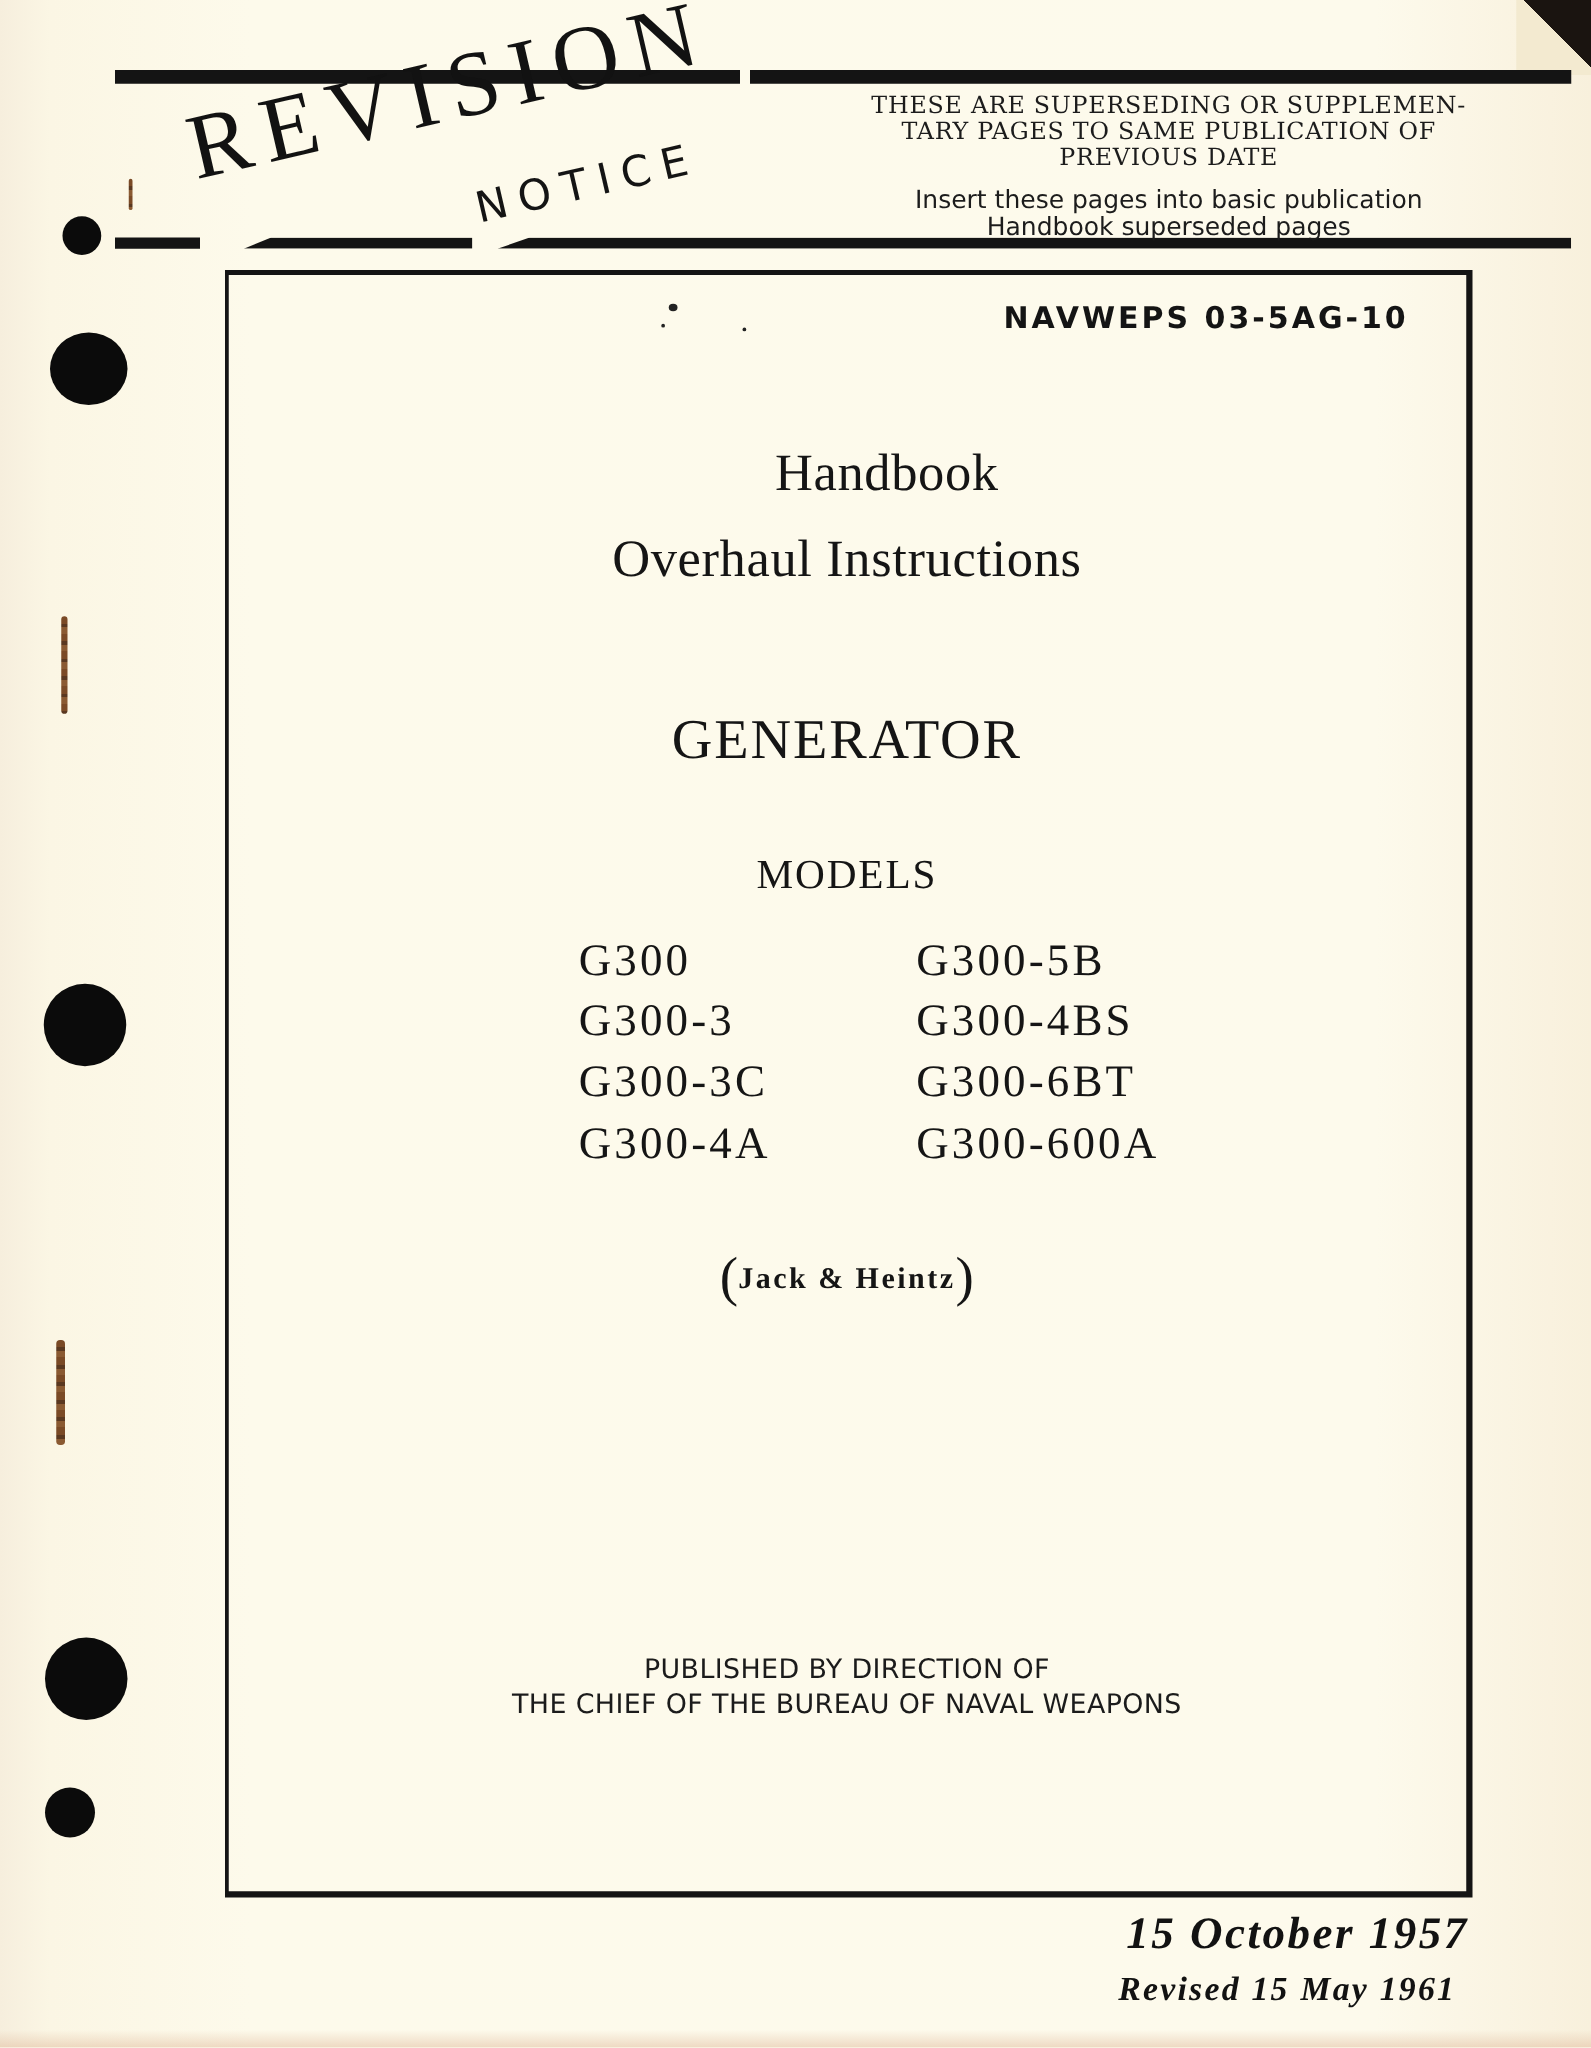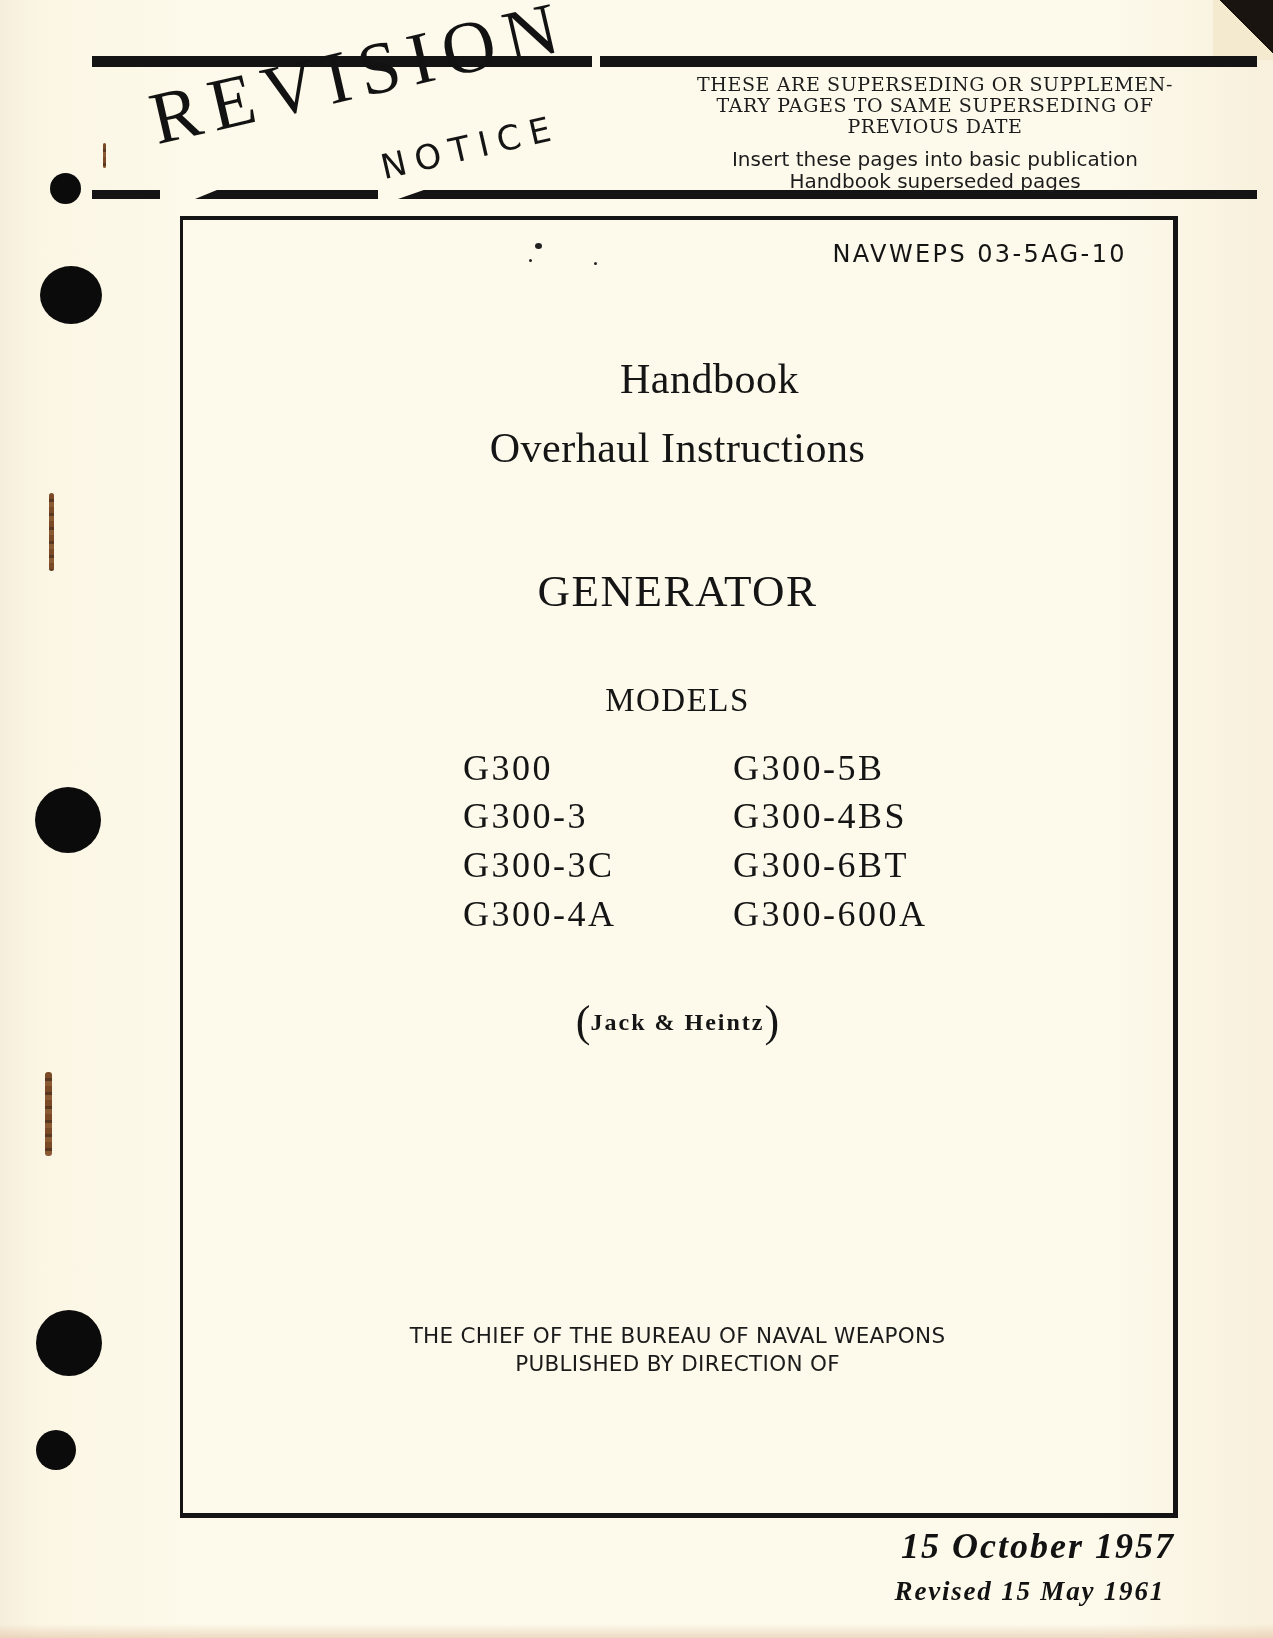--- a/index.html
+++ b/index.html
@@ -45,21 +45,21 @@
     position: absolute; left: 690px; top: 148px; width: 490px;
     text-align: center; font-family: "DejaVu Sans", sans-serif;
     font-size: 20px; line-height: 22px; color: #1c1c1c;
   }
   .frame {
     position: absolute; left: 180px; top: 216px; width: 990px; height: 1293px;
     border: 5px solid #141414; border-top-width: 4px; border-left-width: 3px;
   }
   .navweps {
     position: absolute; right: 146px; top: 240px;
-    font-family: "DejaVu Sans", sans-serif; font-weight: normal;
+    font-family: "DejaVu Sans", sans-serif; font-weight: bold;
     font-size: 24px; letter-spacing: 2.4px; color: #141414;
   }
   .speck { position: absolute; background: #222; border-radius: 50%; }
   .center-text { position: absolute; left: 180px; width: 995px; text-align: center; }
   .handbook { top: 355px; font-size: 42px; letter-spacing: 0.5px; padding-left: 32px; }
   .overhaul { top: 424px; font-size: 42px; letter-spacing: 0.5px; }
   .generator { top: 565px; font-size: 45px; letter-spacing: 1.5px; }
   .models-title { top: 682px; font-size: 33px; letter-spacing: 1.5px; }
   .model {
     position: absolute; font-size: 36px; letter-spacing: 2.5px; line-height: 1;
@@ -107,21 +107,21 @@
 <div class="bar" style="left:600px;top:56px;width:657px;height:11px;"></div>
 <div class="bar" style="left:92px;top:190px;width:68px;height:9px;"></div>
 <div class="bar" style="left:195px;top:190px;width:183px;height:9px;clip-path:polygon(12% 0,100% 0,100% 100%,0 100%);"></div>
 <div class="bar" style="left:398px;top:190px;width:859px;height:9px;clip-path:polygon(3% 0,100% 0,100% 100%,0 100%);"></div>
 
 <div class="revision">REVISION</div>
 <div class="notice">NOTICE</div>
 
 <div class="supersede">
   <div>THESE ARE SUPERSEDING OR SUPPLEMEN-</div>
-  <div>TARY PAGES TO SAME SUPERSEDING OF</div>
+  <div>TARY PAGES TO SAME PUBLICATION OF</div>
   <div>PREVIOUS DATE</div>
 </div>
 <div class="insert">
   <div>Insert these pages into basic publication</div>
   <div>Handbook superseded pages</div>
 </div>
 
 <div class="frame"></div>
 
 <div class="navweps">NAVWEPS 03-5AG-10</div>
@@ -143,20 +143,20 @@
 <div class="model" style="left:733px;top:750px;">G300-5B</div>
 <div class="model" style="left:733px;top:798px;">G300-4BS</div>
 <div class="model" style="left:733px;top:847px;">G300-6BT</div>
 <div class="model" style="left:733px;top:896px;">G300-600A</div>
 
 <div class="center-text maker">
   <span class="paren">(</span><span>Jack &amp; Heintz</span><span class="paren">)</span>
 </div>
 
 <div class="center-text published">
+  <div>PUBLISHED BY DIRECTION OF</div>
   <div>THE CHIEF OF THE BUREAU OF NAVAL WEAPONS</div>
-  <div>PUBLISHED BY DIRECTION OF</div>
 </div>
 
 <div class="date">15 October 1957</div>
 <div class="revised">Revised 15 May 1961</div>
 
 <div class="bottom-shade"></div>
 
 </body></html>

